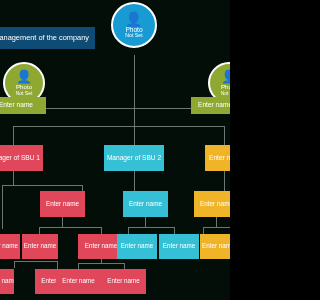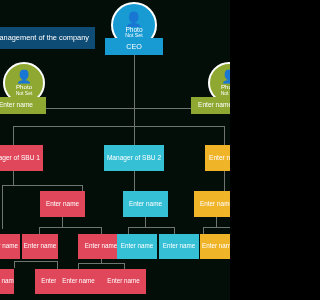--- a/index.html
+++ b/index.html
@@ -113,23 +113,20 @@
     <span>Management of the company</span>
   </div>
 
   <div class="avatar" style="left:111px; top:2px; width:46px; height:46px; background:#189ad3; border:2px solid #ffffff;">
     <span class="glyph" style="font-size:14px; color:#ffffff; margin-bottom:1px;">👤</span>
     <span class="ptxt" style="font-size:6.6px;">
       <span class="l1">Photo</span>
       <span class="l2" style="font-size:5.2px;">Not Set</span>
     </span>
   </div>
-  <div class="box" style="left:105px; top:38px; width:58px; height:17px; background:#189ad3; font-size:7.2px;">
-    <span>CEO</span>
-  </div>
 
   <div class="avatar" style="left:3px; top:62px; width:42px; height:42px; background:#8fa832; border:2px solid #ffffff;">
     <span class="glyph" style="font-size:13px; color:#ffffff; margin-bottom:1px;">👤</span>
     <span class="ptxt" style="font-size:6.2px;">
       <span class="l1">Photo</span>
       <span class="l2" style="font-size:5px;">Not Set</span>
     </span>
   </div>
   <div class="box" style="left:-14px; top:97px; width:60px; height:17px; background:#8fa832; font-size:6.6px;">
     <span>Enter name</span>

